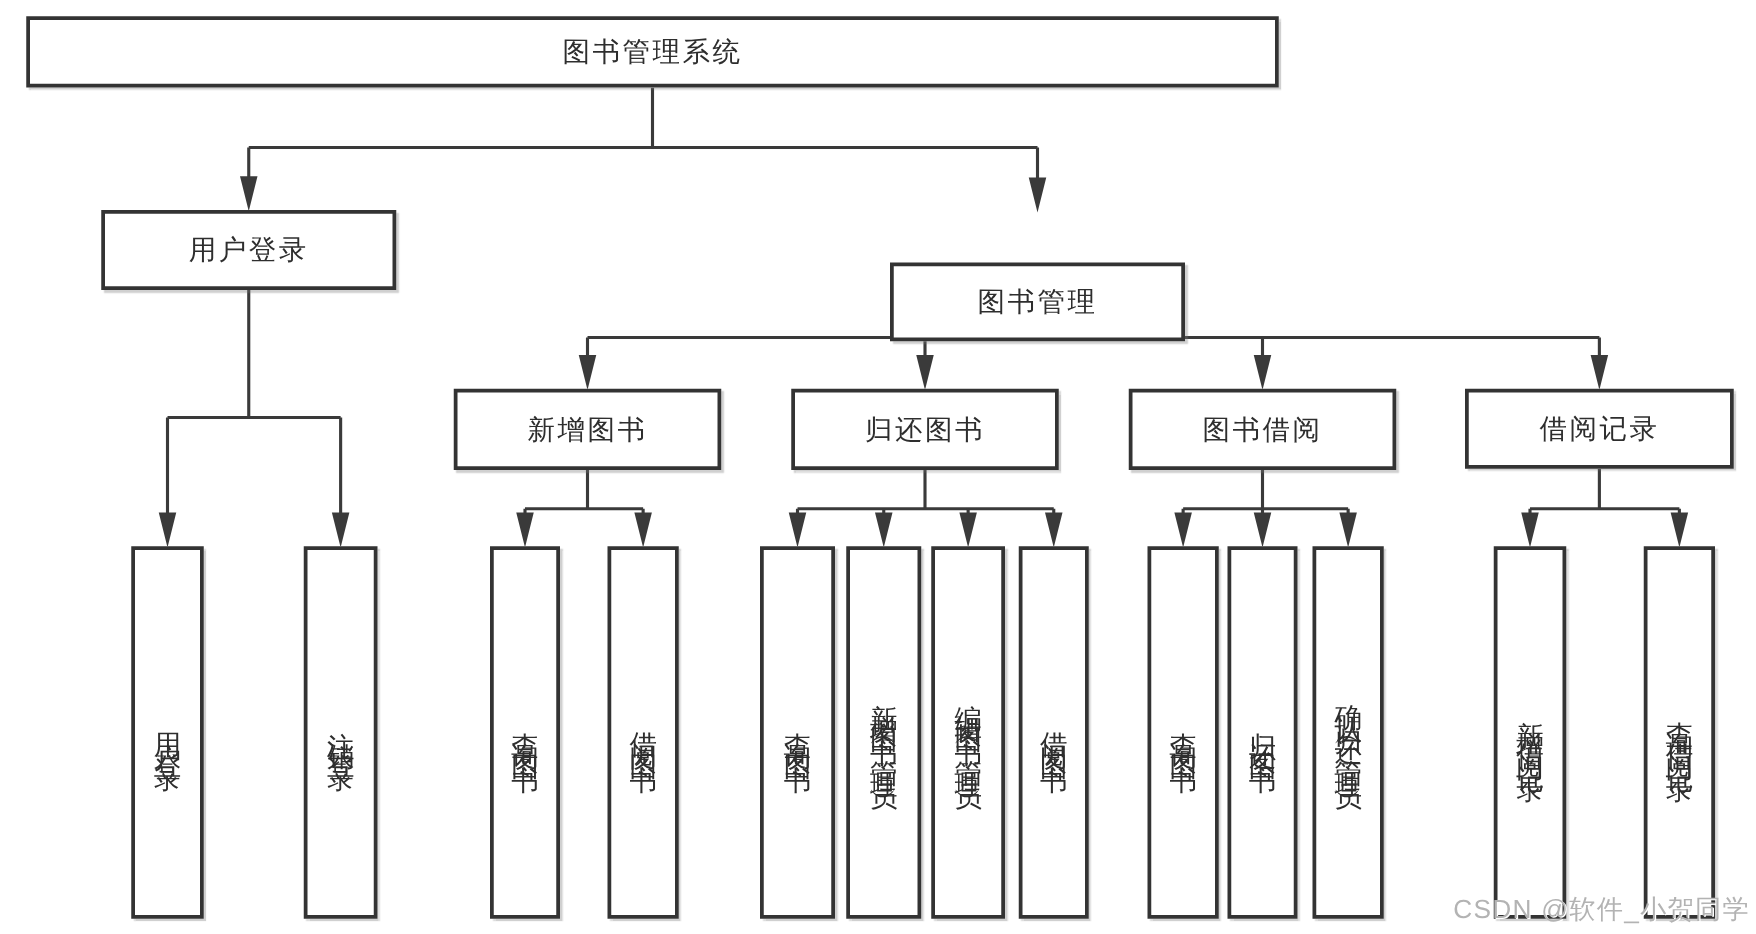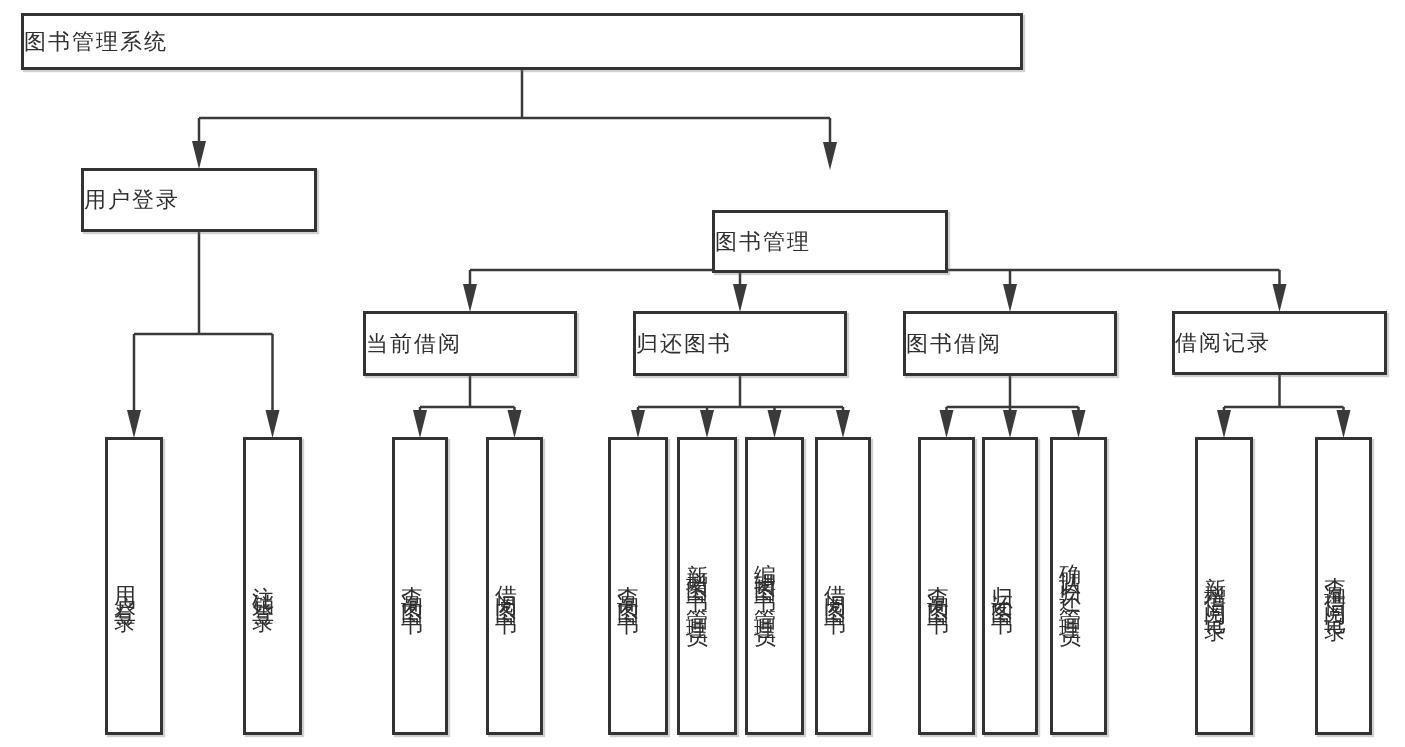--- a/index.html
+++ b/index.html
@@ -11,24 +11,24 @@
     overflow:hidden;
   }
   #connector-svg{position:absolute;left:0;top:0;width:100%;height:100%;}
   .node-box{
     position:absolute;
     box-sizing:border-box;
     background:#ffffff;
     border:3px solid #333333;
     display:flex;
     align-items:center;
+    justify-content:center;
     color:#2e2e2e;
     font-size:22px;
     box-shadow:2px 2px 1px rgba(120,120,120,0.35);
-    font-family:Liberation Mono, monospace;
   }
   .node-box .label{white-space:nowrap;letter-spacing:2px;}
   .node-box.vertical .label{
     writing-mode:vertical-rl;
     text-orientation:mixed;
     letter-spacing:9px;
     white-space:nowrap;
   }
   #watermark{
     position:absolute;
@@ -102,21 +102,21 @@
       <div class="node-box" style="left: 21px; top: 13px; width: 1002px; height: 57px;">
         <span class="label">图书管理系统</span>
       </div>
       <div class="node-box" style="left: 81px; top: 168px; width: 236px; height: 64px;">
         <span class="label">用户登录</span>
       </div>
       <div class="node-box" style="left: 712px; top: 169px; width: 236px; height: 63px; margin-top: 41px;">
         <span class="label">图书管理</span>
       </div>
       <div class="node-box" style="left: 363px; top: 311px; width: 214px; height: 65px;">
-        <span class="label">当前借阅</span>
+        <span class="label">新增图书</span>
       </div>
       <div class="node-box" style="left: 633px; top: 311px; width: 214px; height: 65px;">
         <span class="label">归还图书</span>
       </div>
       <div class="node-box" style="left: 903px; top: 311px; width: 214px; height: 65px;">
         <span class="label">图书借阅</span>
       </div>
       <div class="node-box" style="left: 1172px; top: 311px; width: 215px; height: 64px;">
         <span class="label">借阅记录</span>
       </div>
@@ -153,13 +153,14 @@
       <div class="node-box vertical" style="left: 1050px; top: 437px; width: 57px; height: 298px;">
         <span class="label">确认归还（管理员）</span>
       </div>
       <div class="node-box vertical" style="left: 1195px; top: 437px; width: 58px; height: 298px;">
         <span class="label">新增借阅记录</span>
       </div>
       <div class="node-box vertical" style="left: 1315px; top: 437px; width: 57px; height: 298px;">
         <span class="label">查询借阅记录</span>
       </div>
     </div>
+  <div id="watermark">CSDN @软件_小贺同学</div>
 </div>
 
 </body></html>

